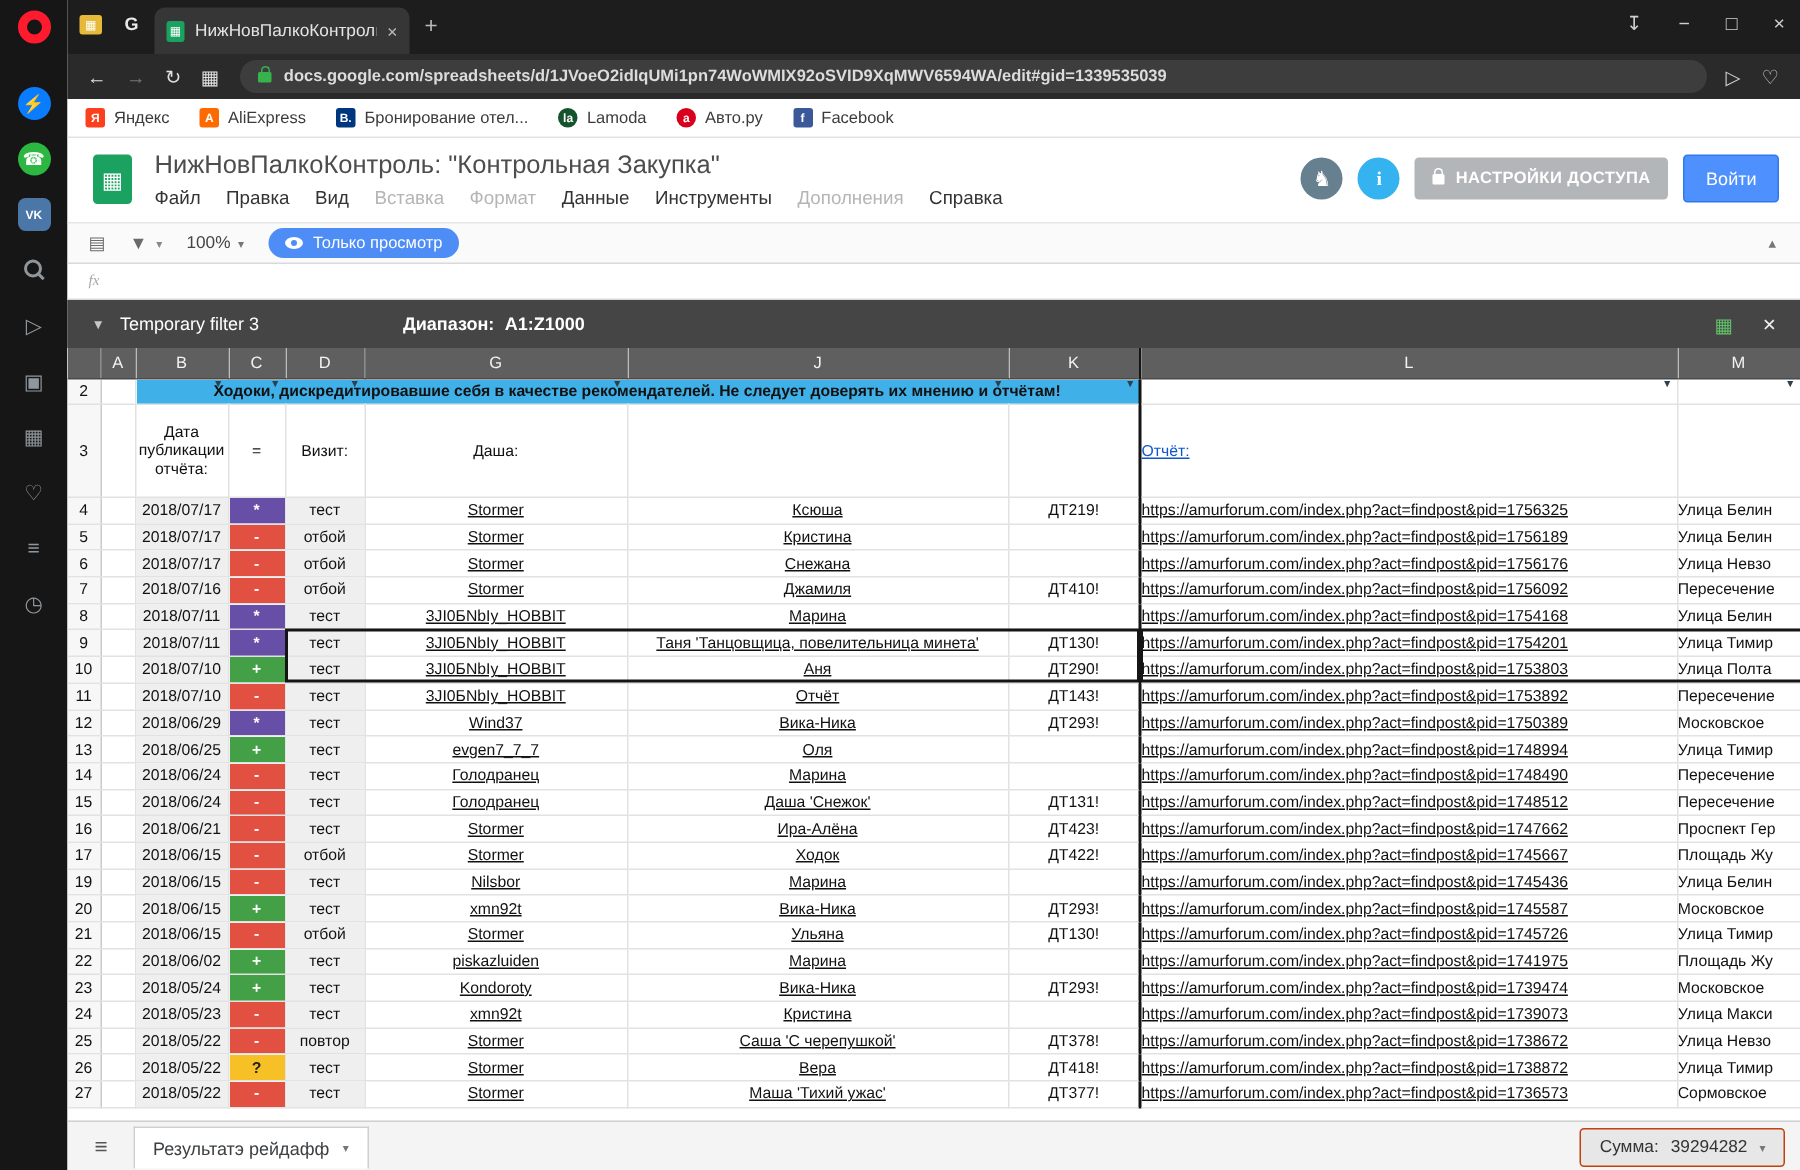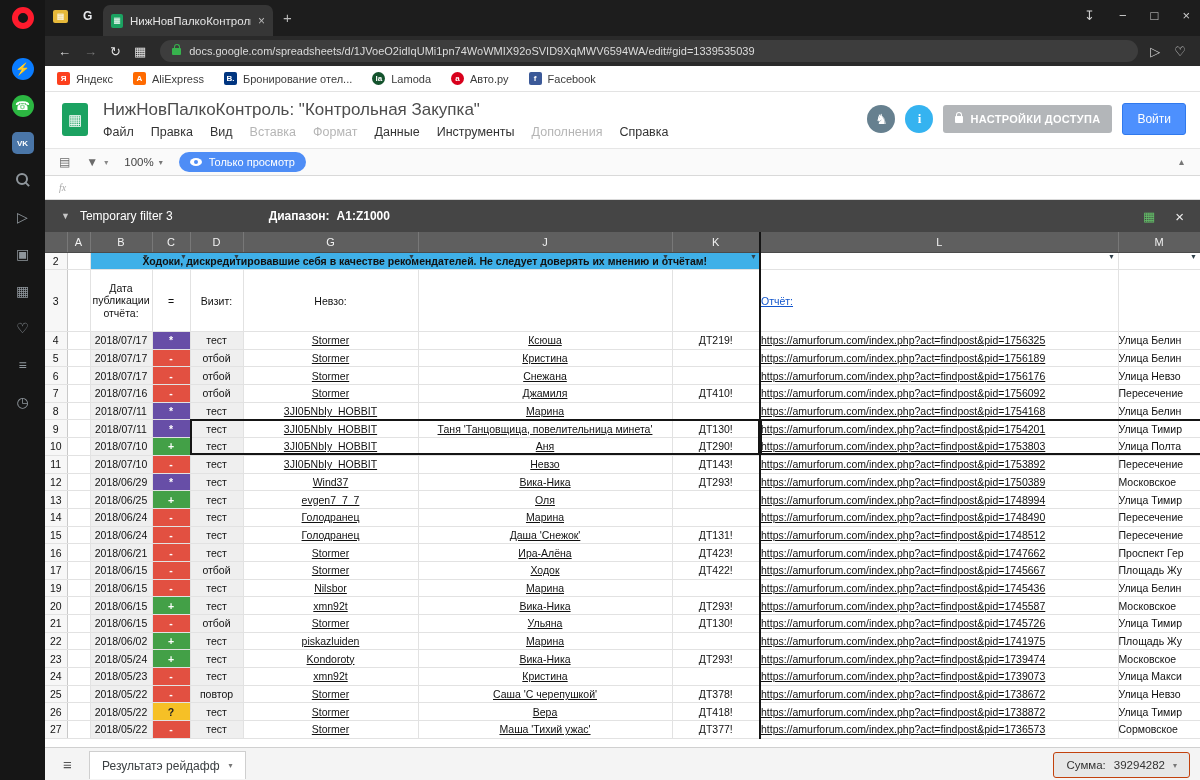--- a/index.html
+++ b/index.html
@@ -26,21 +26,21 @@
   .tab-plus{position:absolute;left:238px;top:9px;color:#b9b9b9;font-size:15px;}
   .win-ctrls{position:absolute;right:10px;top:8px;display:flex;gap:24px;color:#cfcfcf;font-size:13px;}
 
   
   .addressbar{left:45px;top:36px;width:1155px;height:30px;background:#2a2a2a;display:flex;align-items:center;}
   .nav-ico{color:#dfdfdf;font-size:13px;margin-left:13px;}
   .nav-ico.dim{color:#767676;}
   .url-pill{flex:1;height:22px;margin:0 12px 0 14px;background:#3d3d3d;border-radius:12px;display:flex;align-items:center;padding:0 12px;gap:8px;overflow:hidden;}
   .lock{width:9px;height:7px;background:#37b24d;border-radius:1px;position:relative;flex:0 0 auto;}
   .lock::before{content:'';position:absolute;left:1.5px;top:-4px;width:6px;height:5px;border:1.5px solid #37b24d;border-bottom:none;border-radius:3px 3px 0 0;box-sizing:border-box;}
-  .url-text{color:#dcdcdc;font-size:11px;white-space:nowrap;}
+  .url-text{color:#dcdcdc;font-size:11px;white-space:nowrap;font-weight:bold;}
   .bar-right-ico{color:#cfcfcf;font-size:13px;margin-right:14px;}
 
   
   .bookmarks{left:45px;top:66px;width:1155px;height:26px;background:#fff;border-bottom:1px solid #e3e3e3;display:flex;align-items:center;padding-left:12px;box-sizing:border-box;gap:20px;}
   .bm{display:flex;align-items:center;gap:6px;font-size:11px;color:#3b3b3b;white-space:nowrap;}
   .fav{width:13px;height:13px;border-radius:2px;color:#fff;font-size:8px;font-weight:bold;display:flex;align-items:center;justify-content:center;flex:0 0 auto;}
   .fav.round{border-radius:50%;}
 
   
   .gs-header{left:45px;top:92px;width:1155px;height:56px;background:#fff;}
@@ -277,21 +277,21 @@
       <td class="banner col-k" colspan="6">Ходоки, дискредитировавшие себя в качестве рекомендателей. Не следует доверять их мнению и отчётам!</td>
       <td></td>
       <td></td>
     </tr>
     <tr class="r3">
       <td class="c-num">3</td>
       <td></td>
       <td class="h-date">Дата публикации отчёта:</td>
       <td>=</td>
       <td>Визит:</td>
-      <td>Невзо:</td>
+      <td>Даша:</td>
       <td></td>
       <td class="col-k"></td>
       <td class="h-report"><span class="lnk">Отчёт:</span></td>
       <td></td>
     </tr>
     </tbody>
       <tbody>
         <tr class="dr">
     <td class="c-num">4</td>
     <td class="c-a"></td>
@@ -376,21 +376,21 @@
     <td class="c-url">https://amurforum.com/index.php?act=findpost&amp;pid=1753803</td>
     <td class="c-addr">Улица Полта</td>
   </tr>
         <tr class="dr">
     <td class="c-num">11</td>
     <td class="c-a"></td>
     <td class="c-date">2018/07/10</td>
     <td class="c-mark" style="background: rgb(226, 80, 65); color: rgb(255, 255, 255);">-</td>
     <td class="c-visit">тест</td>
     <td class="c-walker">3JI0БNbIy_HOBBIT</td>
-    <td class="c-name">Невзо</td>
+    <td class="c-name">Отчёт</td>
     <td class="c-dt col-k">ДТ143!</td>
     <td class="c-url">https://amurforum.com/index.php?act=findpost&amp;pid=1753892</td>
     <td class="c-addr">Пересечение</td>
   </tr>
         <tr class="dr">
     <td class="c-num">12</td>
     <td class="c-a"></td>
     <td class="c-date">2018/06/29</td>
     <td class="c-mark" style="background: rgb(103, 78, 167); color: rgb(255, 255, 255);">*</td>
     <td class="c-visit">тест</td>

